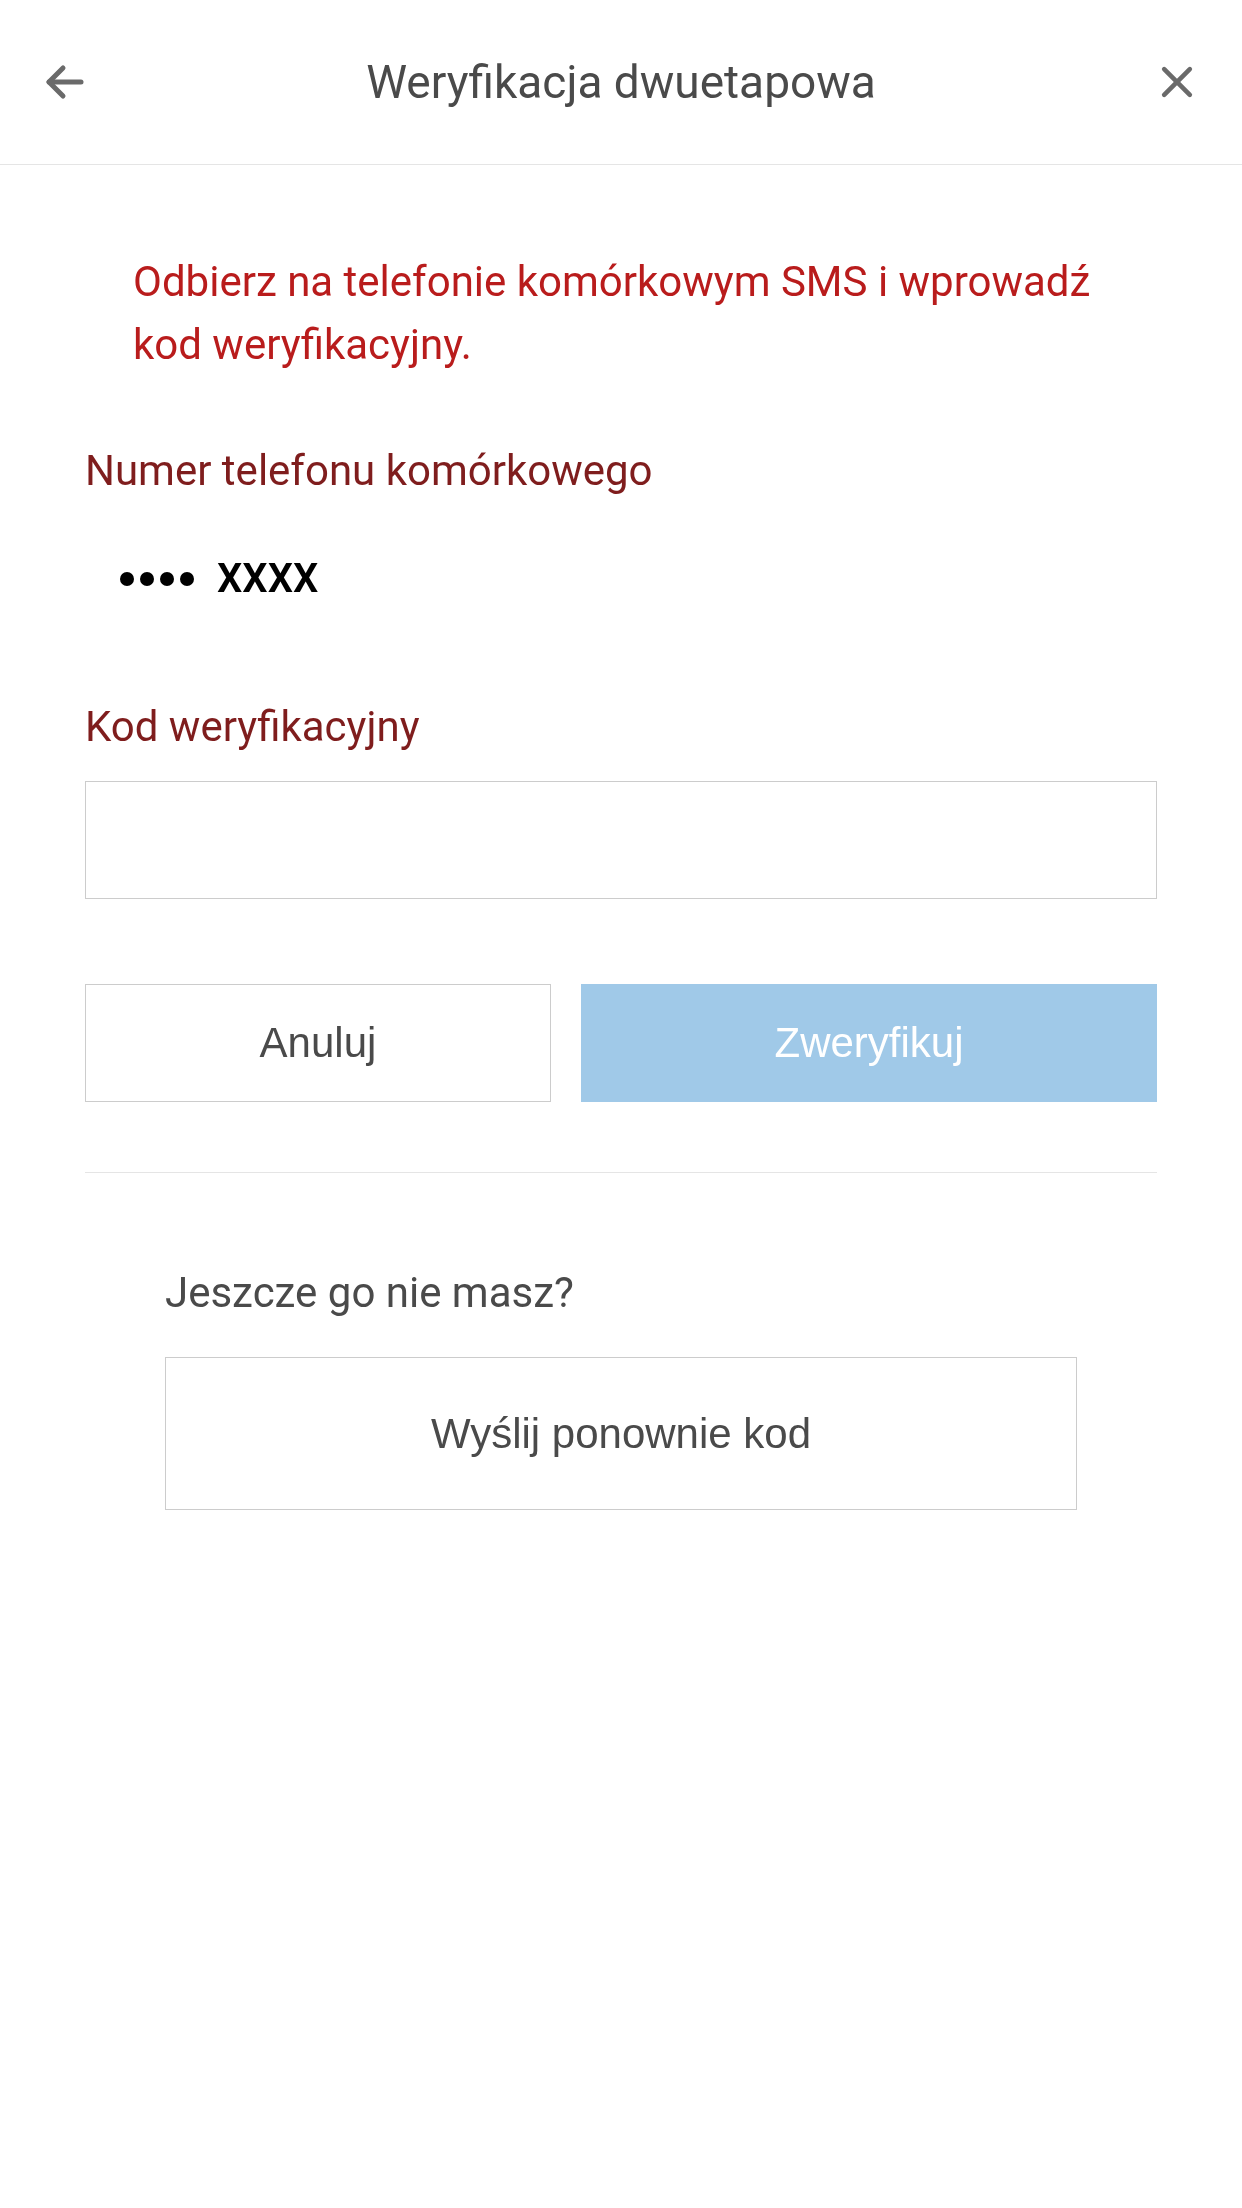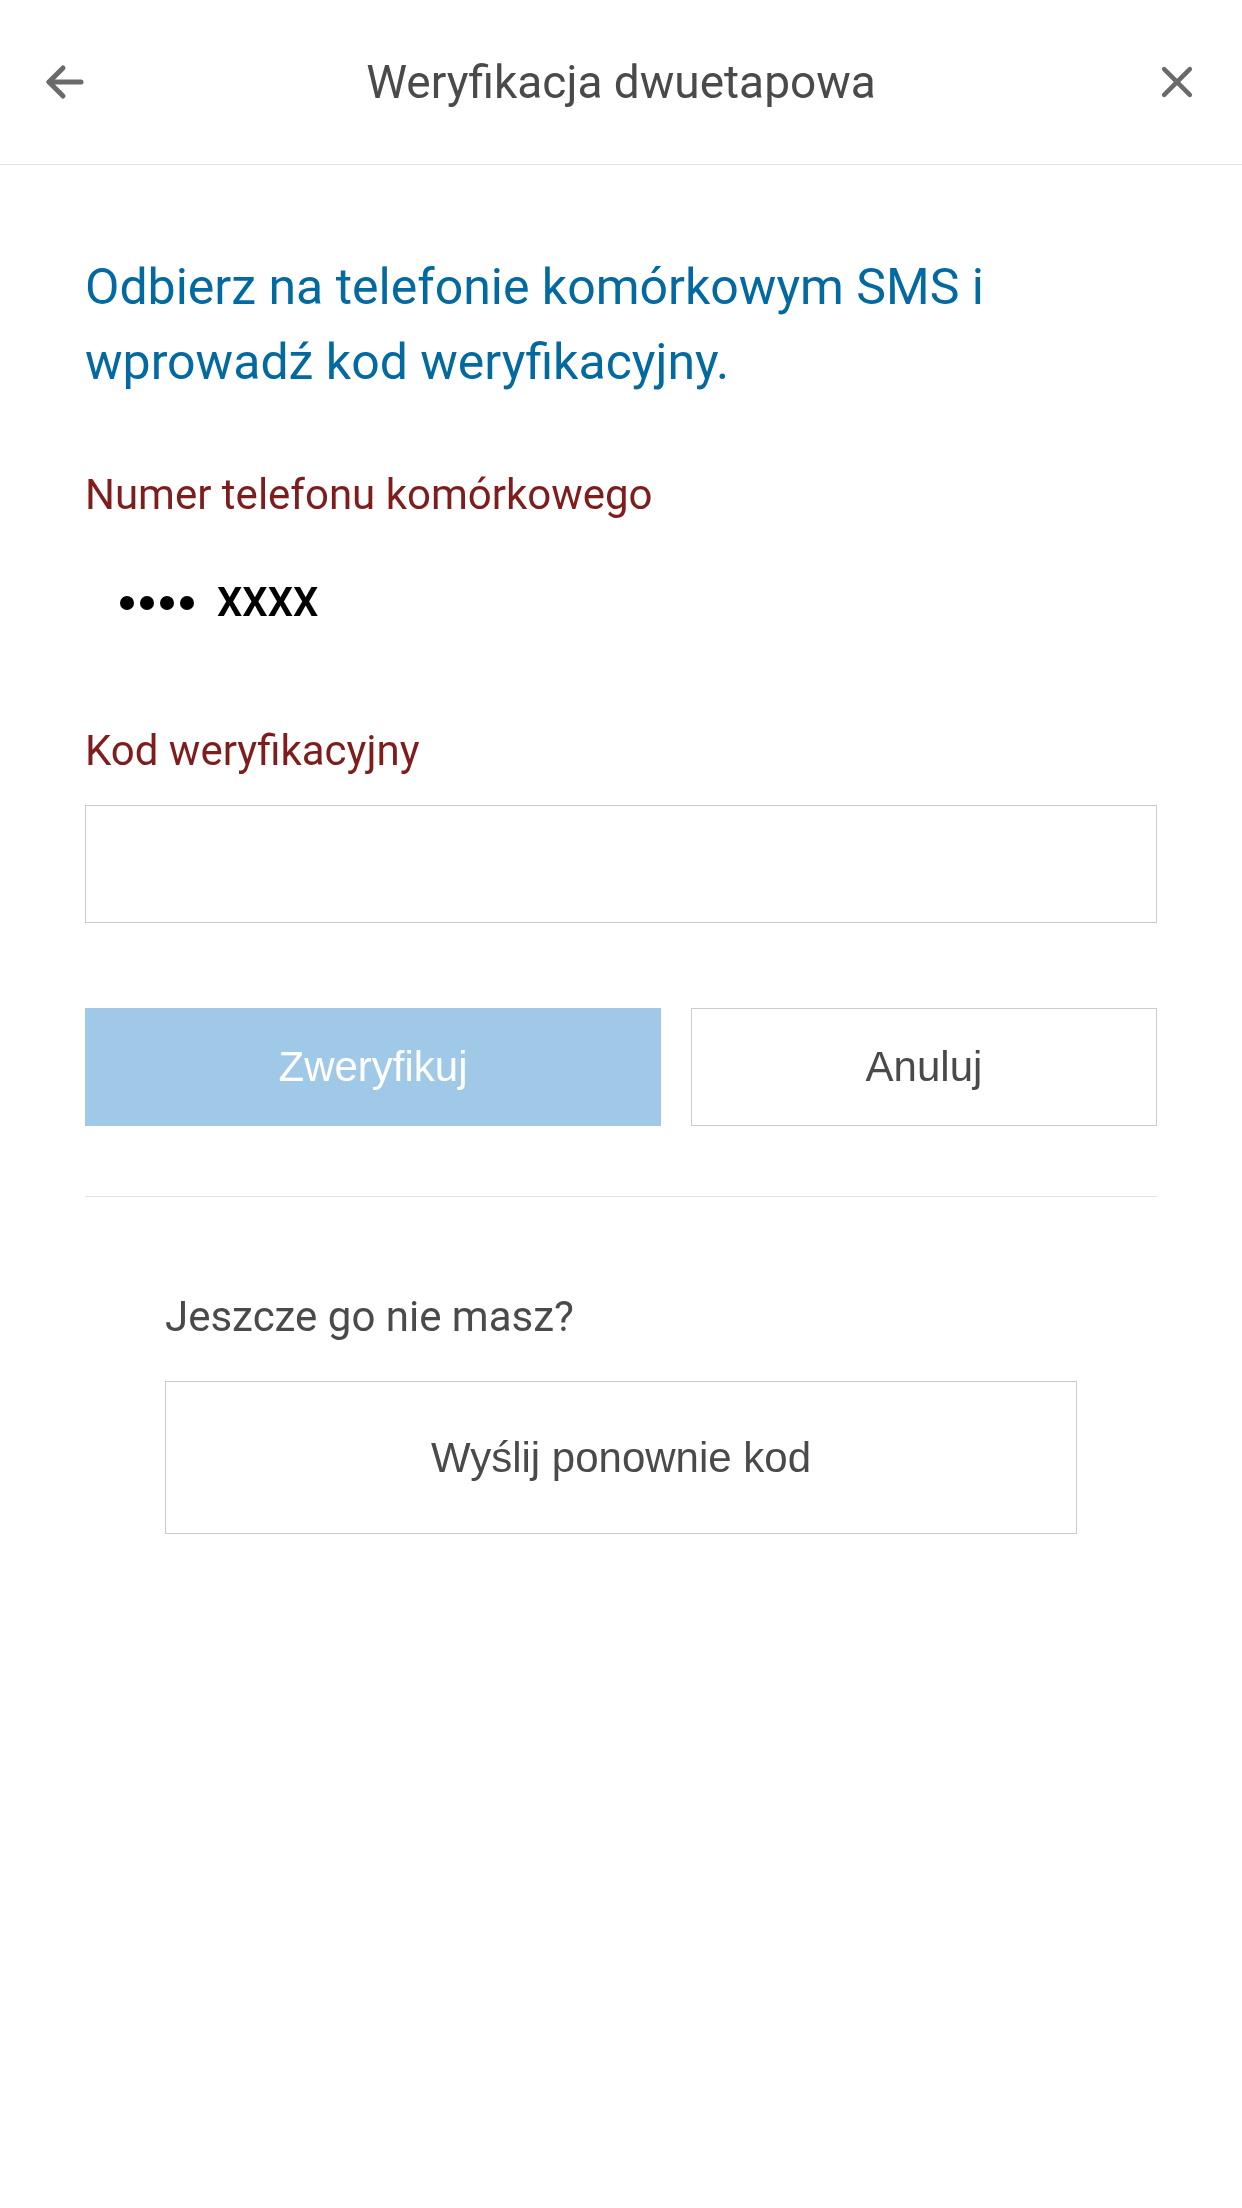--- a/index.html
+++ b/index.html
@@ -33,24 +33,25 @@
       font-size: 46px;
       color: #4a4a4a;
       font-weight: 400;
       text-align: center;
       flex: 1;
     }
     .content {
       padding: 85px 85px 0 85px;
     }
     .instruction-text {
-      font-size: 50px;
-      color: #0369a1;
+      font-size: 42px;
+      color: #b91c1c;
       line-height: 1.5;
       margin-bottom: 70px;
+      margin-left: 48px;
     }
     .field-label {
       font-size: 42px;
       color: #7f1d1d;
       margin-bottom: 30px;
     }
     .phone-display {
       font-size: 40px;
       color: #000000;
       font-weight: 600;
@@ -165,22 +166,22 @@
       <span class="dot"></span>
     </span>
     <span>XXXX</span>
   </div>
   
   <p class="field-label">Kod weryfikacyjny</p>
   
   <input type="text" class="code-input" value="" style="">
   
   <div class="button-row">
+    <button class="btn btn-cancel">Anuluj</button>
     <button class="btn btn-verify">Zweryfikuj</button>
-    <button class="btn btn-cancel">Anuluj</button>
   </div>
   
   <div class="divider"></div>
   
   <div class="resend-section">
     <p class="resend-label">Jeszcze go nie masz?</p>
     <button class="btn-resend">Wyślij ponownie kod</button>
   </div>
 </div>
 

